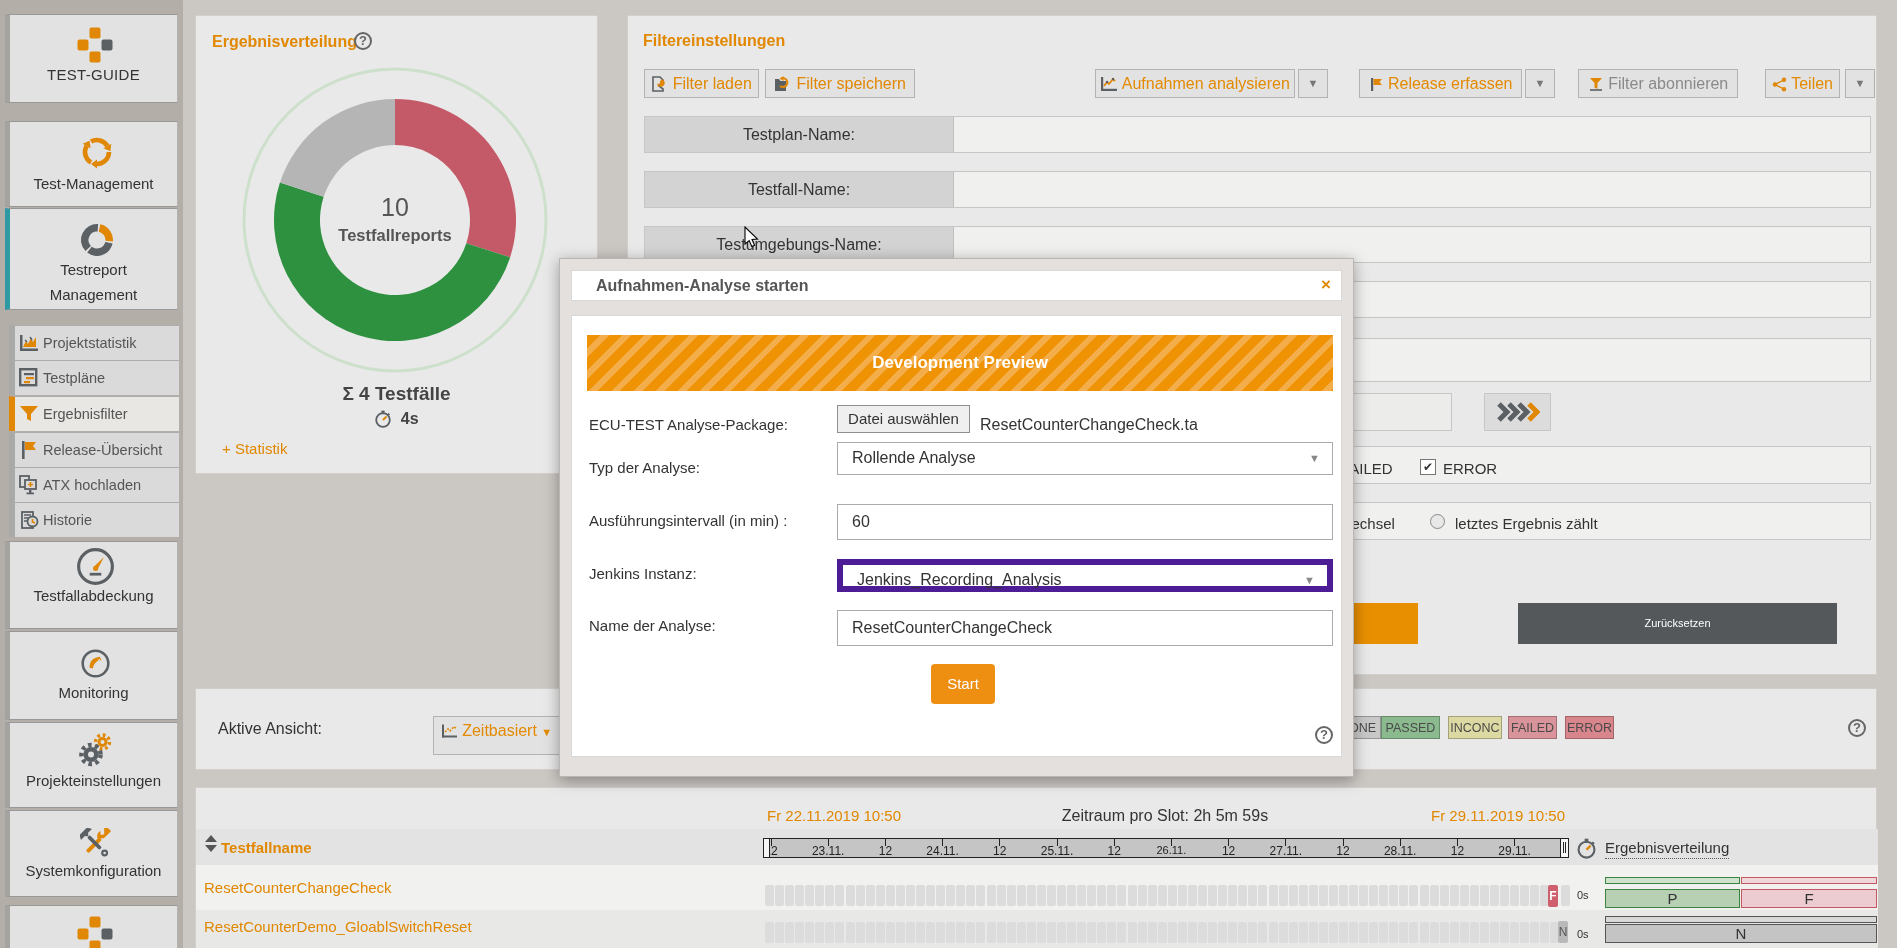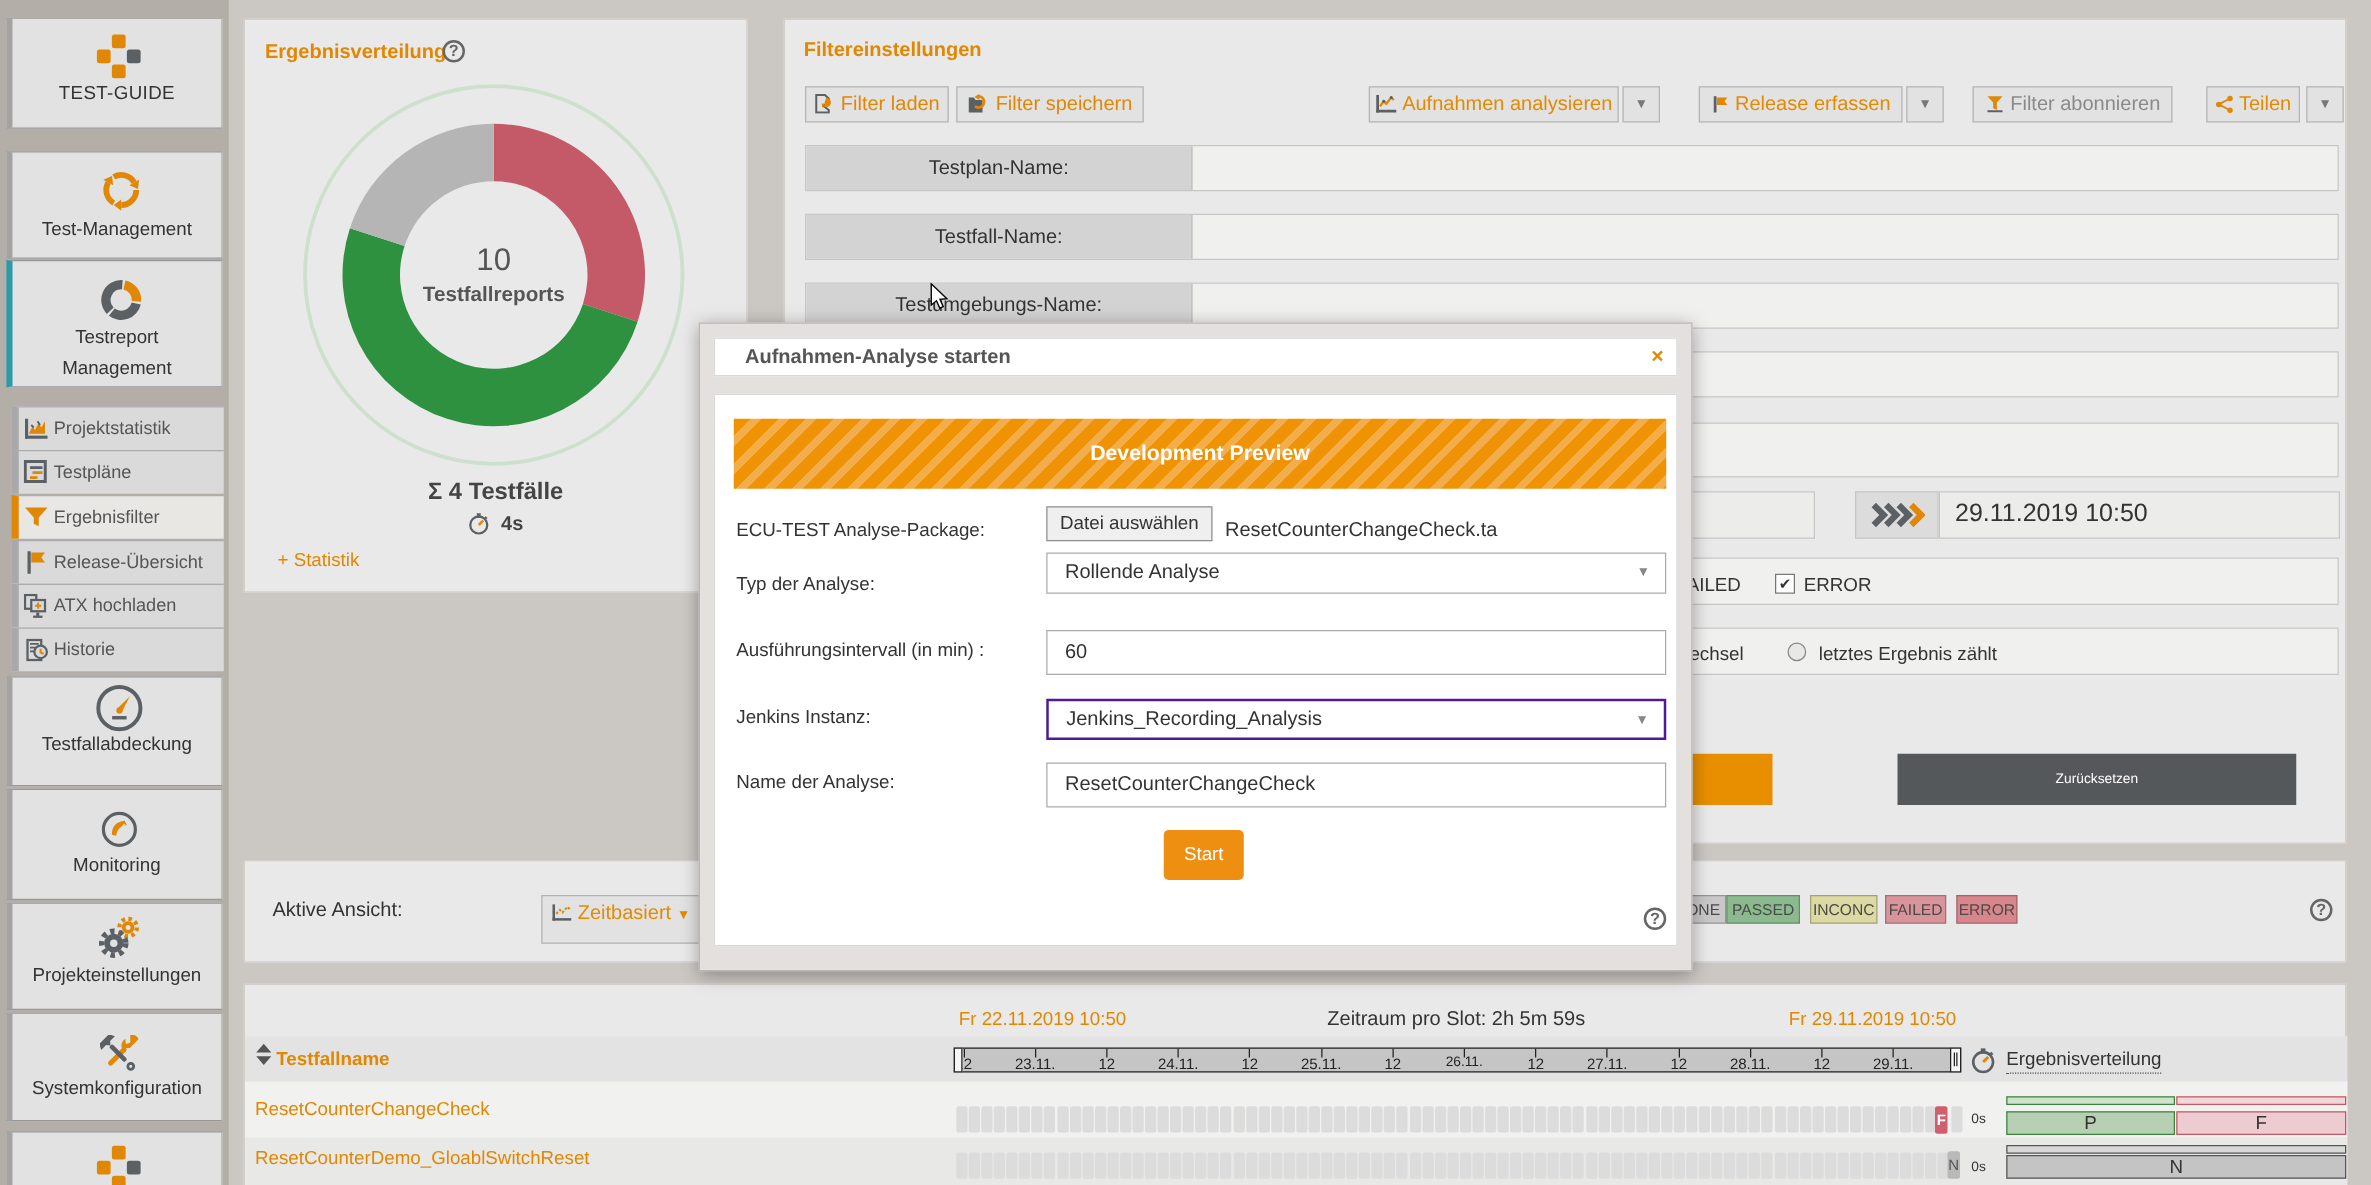--- a/index.html
+++ b/index.html
@@ -260,23 +260,20 @@
   <div class="frow" style="left:520px;top:377px;width:304px;height:38px;background:#eceDeb;"></div>
   <div class="frow" style="left:856px;top:377px;width:67px;height:38px;background:#dcdcdc;text-align:center;">
     <svg width="44" height="22" viewBox="0 0 44 22" style="margin-top:7px;">
         <g fill="none" stroke-width="5">
           <path d="M3 3 L11 11 L3 19" stroke="#5b6065"></path>
           <path d="M13 3 L21 11 L13 19" stroke="#5b6065"></path>
           <path d="M23 3 L31 11 L23 19" stroke="#5b6065"></path>
           <path d="M33 3 L41 11 L33 19" stroke="#e08705"></path>
         </g>
       </svg>
-  </div>
-  <div class="frow" style="left:923px;top:377px;width:321px;height:38px;background:#eceDeb;">
-    <div style="font-size:20px;color:#333;margin:6px 0 0 12px;">29.11.2019 10:50</div>
   </div>
 
   <div class="frow" style="left:16px;top:430px;width:1227px;height:38px;">
     <div class="abs" style="left:674px;top:12px;width:14px;height:14px;background:#fff;border:1px solid #777;font-size:12px;line-height:14px;text-align:center;color:#333;">✔</div>
     <div class="abs" style="left:696px;top:13px;font-size:15px;color:#333;">FAILED</div>
     <div class="abs" style="left:775px;top:12px;width:14px;height:14px;background:#fff;border:1px solid #777;font-size:12px;line-height:14px;text-align:center;color:#333;">✔</div>
     <div class="abs" style="left:798px;top:13px;font-size:15px;color:#333;">ERROR</div>
   </div>
 
   <div class="frow" style="left:16px;top:486px;width:1227px;height:38px;">
@@ -553,21 +550,21 @@
     <div class="abs" style="left:17px;top:143px;font-size:15px;color:#333;">Typ der Analyse:</div>
     <div class="abs" style="left:265px;top:126px;width:496px;height:33px;background:#fff;border:1px solid #ababab;box-sizing:border-box;">
       <div class="abs" style="left:14px;top:6px;font-size:16px;color:#333;">Rollende Analyse</div>
       <div class="abs" style="right:12px;top:9px;font-size:11px;color:#888;">▼</div>
     </div>
     <div class="abs" style="left:17px;top:196px;font-size:15px;color:#333;">Ausführungsintervall (in min) :</div>
     <div class="abs" style="left:265px;top:188px;width:496px;height:36px;background:#fff;border:1px solid #ababab;box-sizing:border-box;">
       <div class="abs" style="left:14px;top:8px;font-size:16px;color:#333;">60</div>
     </div>
     <div class="abs" style="left:17px;top:249px;font-size:15px;color:#333;">Jenkins Instanz:</div>
-    <div class="abs" style="left:265px;top:243px;width:496px;height:33px;background:#fff;border:2px solid #4c1d95;box-sizing:border-box;">
+    <div class="abs" style="left:265px;top:243px;width:496px;height:33px;background:#fff;border:6px solid #4c1d95;box-sizing:border-box;">
       <div class="abs" style="left:14px;top:6px;font-size:16px;color:#333;">Jenkins_Recording_Analysis</div>
       <div class="abs" style="right:12px;top:9px;font-size:11px;color:#888;">▼</div>
     </div>
     <div class="abs" style="left:17px;top:301px;font-size:15px;color:#333;">Name der Analyse:</div>
     <div class="abs" style="left:265px;top:294px;width:496px;height:36px;background:#fff;border:1px solid #ababab;box-sizing:border-box;">
       <div class="abs" style="left:14px;top:8px;font-size:16px;color:#333;">ResetCounterChangeCheck</div>
     </div>
     <div class="abs" style="left:359px;top:348px;width:64px;height:40px;background:#ee8f12;border-radius:4px;color:#fff;font-size:15px;text-align:center;line-height:40px;">Start</div>
     <div class="qm" style="left:743px;top:410px;">?</div>
   </div>

